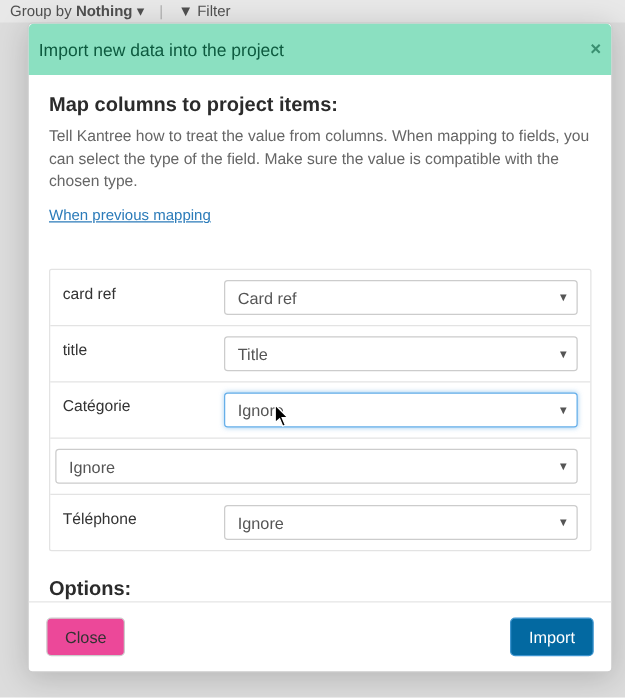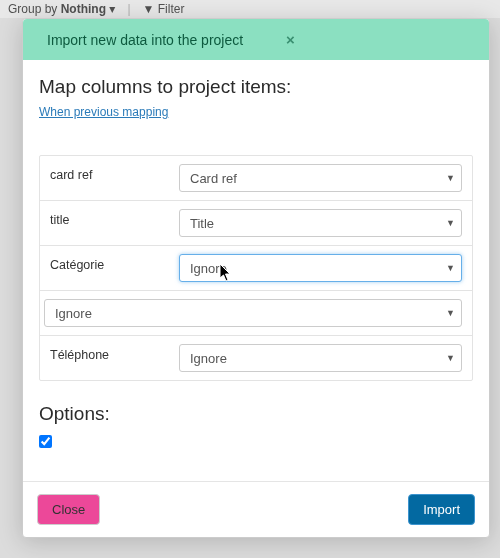--- a/index.html
+++ b/index.html
@@ -39,42 +39,42 @@
     background: #fff;
     border: 1px solid #ccc;
     border-radius: 4px;
     box-shadow: 0 4px 24px rgba(0,0,0,0.18);
     display: flex;
     flex-direction: column;
   }
   .modal-header {
     background: #8be0c1;
     color: #0d5a3f;
-    padding: 12px 24px;
+    padding: 12px 8px;
     font-size: 14px;
     border-radius: 4px 4px 0 0;
     display: flex;
-    justify-content: flex-start;
+    justify-content: space-between;
     align-items: center;
     gap: 43px;
   }
   .modal-header .close {
     font-weight: bold;
     color: #3a8f71;
     cursor: pointer;
     font-size: 15px;
   }
   .modal-body {
     padding: 16px;
     flex: 1;
     overflow: auto;
   }
   .section-title {
-    font-weight: normal;
-    font-size: 19px;
+    font-weight: bold;
+    font-size: 16px;
     margin-bottom: 6px;
     color: #2b2b2b;
   }
   .help-text {
     color: #666;
     font-size: 12.5px;
     line-height: 1.45;
     margin-bottom: 10px;
   }
   .link {
@@ -182,20 +182,21 @@
 <div class="overlay"></div>
 
 <div class="modal">
   <div class="modal-header">
     <span>Import new data into the project</span>
     <span class="close">×</span>
   </div>
 
   <div class="modal-body">
     <div class="section-title">Map columns to project items:</div>
+    <div class="help-text">Tell Kantree how to treat the value from columns. When mapping to fields, you can select the type of the field. Make sure the value is compatible with the chosen type.</div>
     <a class="link" href="#">When previous mapping</a>
 
     <div class="mapping-table">
 
       <div class="map-row">
         <div class="map-label">card ref</div>
         <div class="map-field">
           <div class="sel">
             <span>Card ref</span>
             <span class="caret">▼</span>

